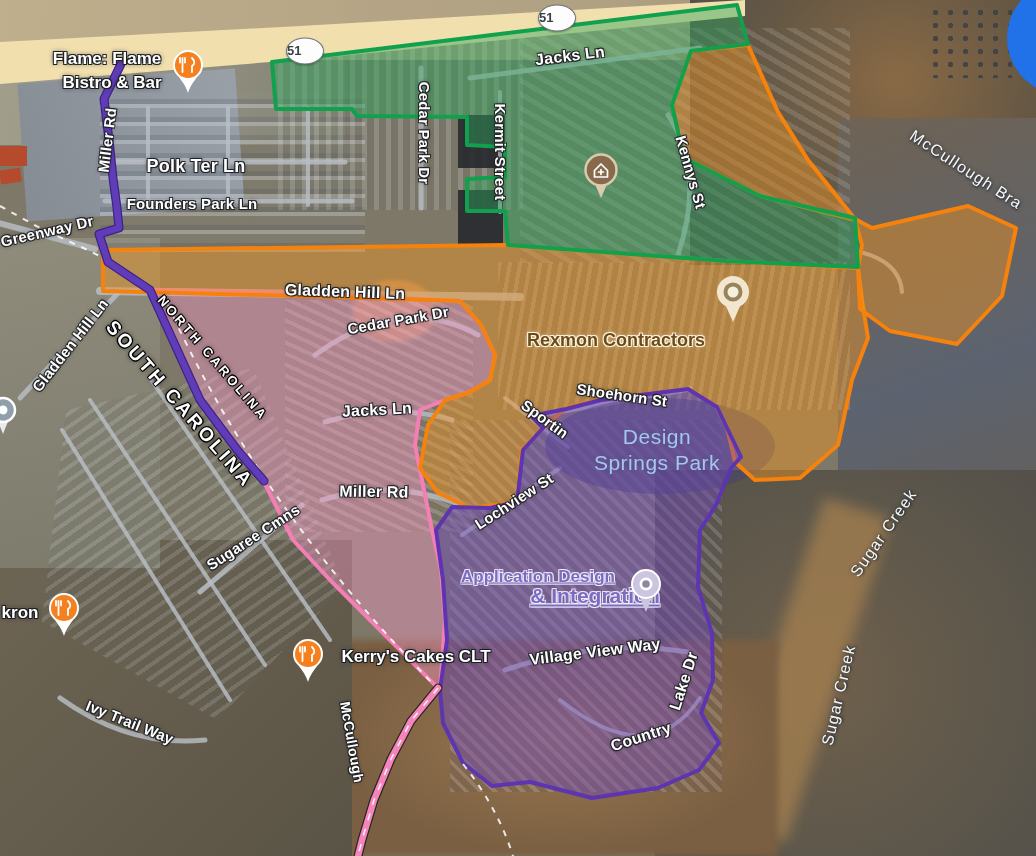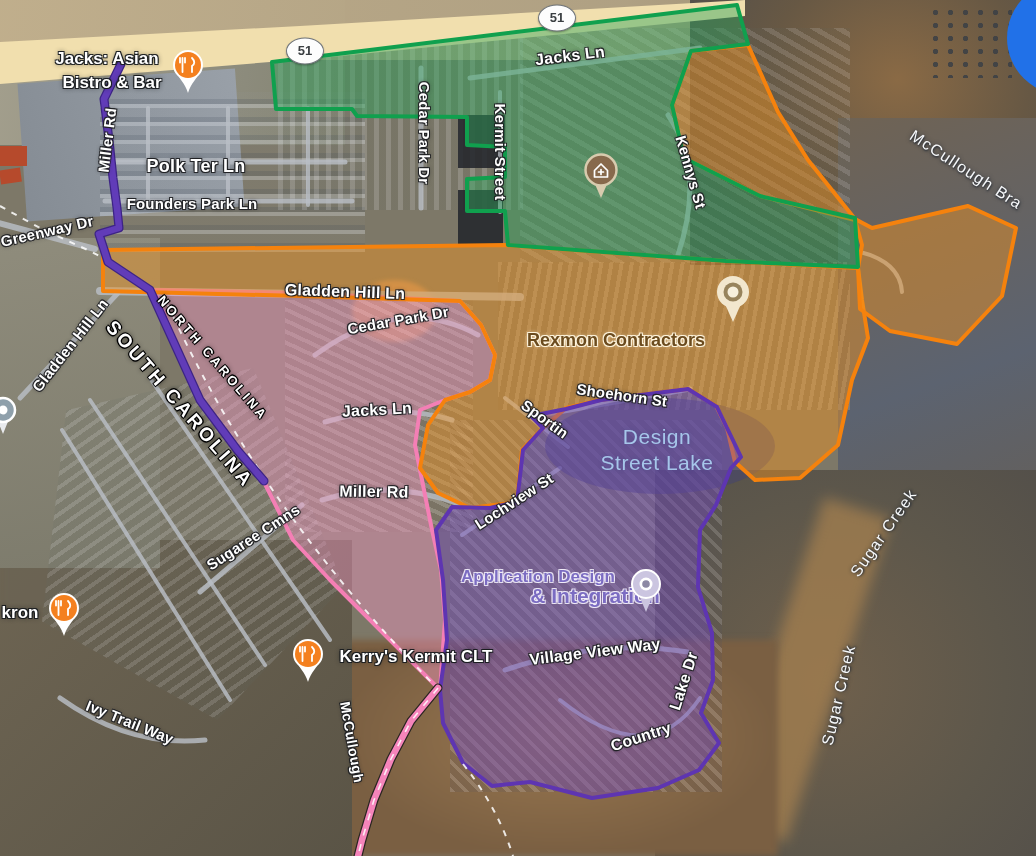--- a/index.html
+++ b/index.html
@@ -42,24 +42,24 @@
   .water{color:#f6f8fa;font-weight:400;letter-spacing:1.2px;
     text-shadow:1px 1px 2px rgba(38,44,54,.95),0 0 4px rgba(38,44,54,.8);}
   .area{color:#fff;font-weight:700;letter-spacing:3px;
     text-shadow:1px 1px 0 #000,-1px -1px 0 #000,1px -1px 0 #000,-1px 1px 0 #000,0 0 5px rgba(0,0,0,.9);}
   .lake{color:#a6c6ea;font-weight:400;letter-spacing:.5px;text-shadow:0 0 4px rgba(60,70,130,.45);}
   .poi-white{color:#fff;font-weight:700;
     text-shadow:1px 1px 0 rgba(25,28,32,.95),-1px -1px 0 rgba(25,28,32,.95),1px -1px 0 rgba(25,28,32,.95),-1px 1px 0 rgba(25,28,32,.95),0 0 5px rgba(25,28,32,.85);}
   .poi-rexmon{color:#6b4b1e;font-weight:700;
     text-shadow:1px 1px 0 rgba(255,246,224,.9),-1px -1px 0 rgba(255,246,224,.9),1px -1px 0 rgba(255,246,224,.9),-1px 1px 0 rgba(255,246,224,.9),0 0 4px rgba(255,246,224,.8);}
   .poi-app{color:#7b6cc2;font-weight:700;
-    text-shadow:1px 1px 0 rgba(243,240,252,.85),-1px -1px 0 rgba(243,240,252,.85),1px -1px 0 rgba(243,240,252,.85),-1px 1px 0 rgba(243,240,252,.85);}
+    text-shadow:1px 1px 0 rgba(243,240,252,.85),-1px -1px 0 rgba(243,240,252,.85),1px -1px 0 rgba(243,240,252,.85),-1px 1px 0 rgba(243,240,252,.85);text-decoration:underline;}
   .pin{position:absolute;z-index:40;}
   .badge{position:absolute;z-index:35;width:38px;height:27px;border-radius:50%;background:#fdfdfd;
-    border:1.5px solid #70757a;color:#3c4043;font-size:13px;font-weight:700;line-height:24px;text-align:center;
+    border:1.5px solid #70757a;color:#3c4043;font-size:13px;font-weight:700;line-height:24px;text-align:left;
     transform:translate(-50%,-50%);box-shadow:0 1px 2px rgba(0,0,0,.3);}
   #watermark{position:absolute;z-index:50;font-size:30px;font-weight:700;letter-spacing:.5px;white-space:nowrap;
     text-shadow:0 0 3px #fff,0 0 2px #fff,1px 1px 1px rgba(255,255,255,.8);}
   #watermark .suffix{font-weight:600;color:#70757c;margin-left:10px;}
 </style>
 </head>
 <body>
 
 <div id="stage">
 
@@ -157,25 +157,25 @@
       <div class="lbl road" style="left: 595px; top: 652px; font-size: 16px; transform: translate(-50%, -50%) rotate(-7deg);">Village View Way</div>
       <div class="lbl road" style="left: 641px; top: 737px; font-size: 16px; transform: translate(-50%, -50%) rotate(-18deg);">Country</div>
       <div class="lbl road" style="left: 684px; top: 681px; font-size: 16px; transform: translate(-50%, -50%) rotate(-72deg);">Lake Dr</div>
       <div class="lbl road" style="left: 352px; top: 742px; font-size: 14px; transform: translate(-50%, -50%) rotate(80deg);">McCullough</div>
       <div class="lbl water" style="left: 966px; top: 170px; font-size: 16px; transform: translate(-50%, -50%) rotate(33deg);">McCullough Bra</div>
       <div class="lbl water" style="left: 884px; top: 533px; font-size: 16px; transform: translate(-50%, -50%) rotate(-55deg);">Sugar Creek</div>
       <div class="lbl water" style="left: 839px; top: 695px; font-size: 16px; transform: translate(-50%, -50%) rotate(-77deg);">Sugar Creek</div>
       <div class="lbl area" style="left: 213px; top: 358px; font-size: 13px; transform: translate(-50%, -50%) rotate(49deg);">NORTH CAROLINA</div>
       <div class="lbl area" style="left: 180px; top: 404px; font-size: 19px; transform: translate(-50%, -50%) rotate(49deg);">SOUTH CAROLINA</div>
       <div class="lbl lake" style="left: 657px; top: 436px; font-size: 21px; transform: translate(-50%, -50%) rotate(0deg);">Design</div>
-      <div class="lbl lake" style="left: 657px; top: 462px; font-size: 21px; transform: translate(-50%, -50%) rotate(0deg);">Street Lake</div>
-      <div class="lbl poi-white" style="left: 107px; top: 58px; font-size: 17px; transform: translate(-50%, -50%) rotate(0deg);">Jacks: Asian</div>
+      <div class="lbl lake" style="left: 657px; top: 462px; font-size: 21px; transform: translate(-50%, -50%) rotate(0deg);">Springs Park</div>
+      <div class="lbl poi-white" style="left: 107px; top: 58px; font-size: 17px; transform: translate(-50%, -50%) rotate(0deg);">Flame: Flame</div>
       <div class="lbl poi-white" style="left: 112px; top: 82px; font-size: 17px; transform: translate(-50%, -50%) rotate(0deg);">Bistro &amp; Bar</div>
       <div class="lbl poi-white" style="left: 20px; top: 612px; font-size: 17px; transform: translate(-50%, -50%) rotate(0deg); text-align: right;">kron</div>
-      <div class="lbl poi-white" style="left: 416px; top: 656px; font-size: 17px; transform: translate(-50%, -50%) rotate(0deg);">Kerry's Kermit CLT</div>
+      <div class="lbl poi-white" style="left: 416px; top: 656px; font-size: 17px; transform: translate(-50%, -50%) rotate(0deg);">Kerry's Cakes CLT</div>
       <div class="lbl poi-rexmon" style="left: 616px; top: 293px; font-size: 18px; transform: translate(-50%, -50%) rotate(0deg); margin-top: 47px;">Rexmon Contractors</div>
       <div class="lbl poi-app" style="left: 538px; top: 576px; font-size: 17px; transform: translate(-50%, -50%) rotate(0deg);">Application Design</div>
       <div class="lbl poi-app" style="left: 595px; top: 595px; font-size: 21px; transform: translate(-50%, -50%) rotate(0deg);">&amp; Integration</div>
     </div>
   <div id="pins">
       <div class="pin" style="left: 168px; top: 45px;"><svg width="40" height="52" viewBox="-20 -20 40 52">
    <path d="M0,28 C-3,18 -9,14 -11,8 L11,8 C9,14 3,18 0,28 Z" fill="#fff"></path>
    <circle r="15" fill="#fff"></circle>
           <circle r="13" fill="#F4801F"></circle>
    <g stroke="#fff" stroke-width="1.8" stroke-linecap="round" fill="none">

